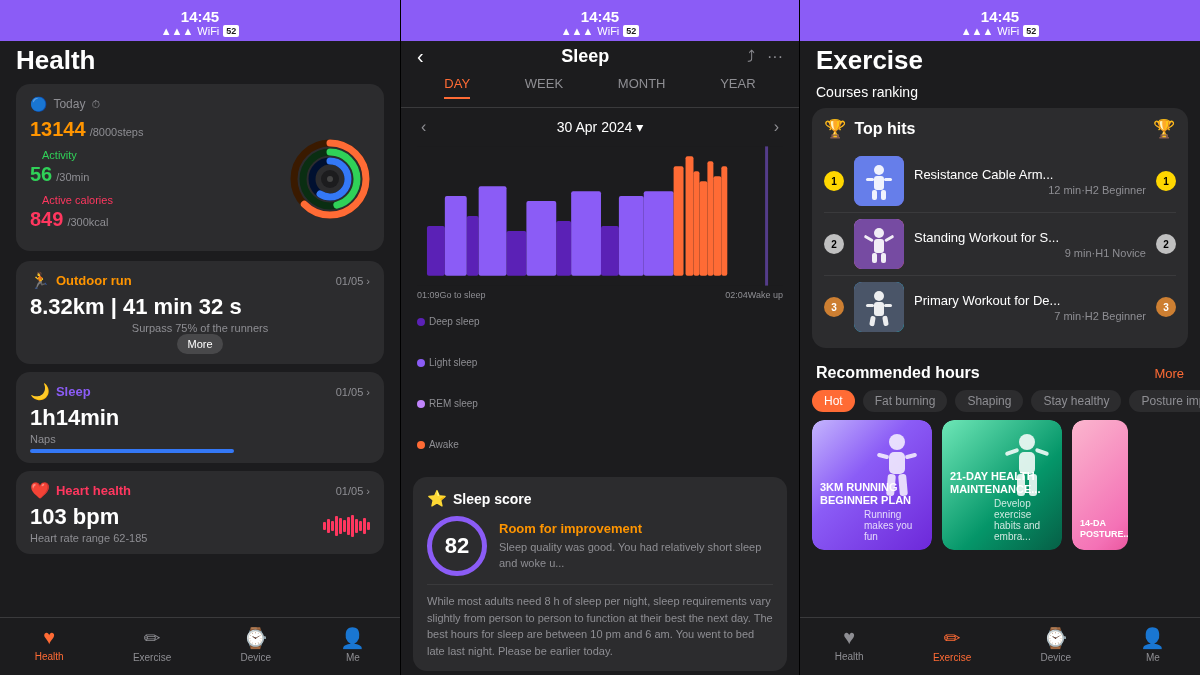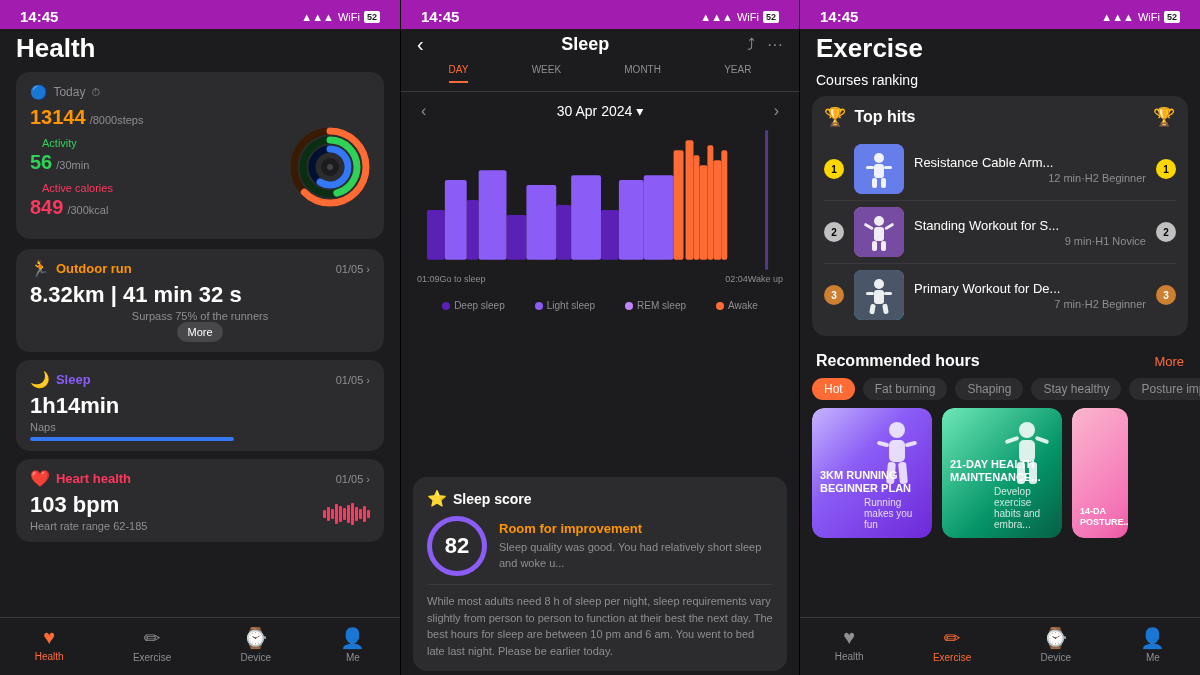--- a/index.html
+++ b/index.html
@@ -22,21 +22,22 @@
       overflow: hidden;
       position: relative;
     }
 
     
     .status-bar {
       display: flex;
       justify-content: space-between;
       align-items: center;
       padding: 8px 20px 4px;
-      background: #a21caf;
+      background: #8b5cf6;
+      flex-direction: column;
     }
     .status-time {
       color: #fff;
       font-size: 15px;
       font-weight: 600;
     }
     .status-icons {
       display: flex;
       align-items: center;
       gap: 4px;
@@ -228,21 +229,21 @@
       color: #8e8e93;
       font-size: 16px;
     }
     .tab-bar {
       display: flex;
       justify-content: space-around;
       padding: 0 16px 8px;
       border-bottom: 1px solid #3a3a3c;
     }
     .tab {
-      font-size: 10px;
+      font-size: 13px;
       font-weight: 500;
       padding-bottom: 6px;
       color: #8e8e93;
     }
     .tab-active {
       color: #ff6b35;
       border-bottom: 2px solid #ff6b35;
     }
     .date-nav {
       display: flex;
@@ -270,20 +271,21 @@
       justify-content: space-between;
       color: #8e8e93;
       font-size: 9px;
       padding: 0 0 8px;
     }
     .legend-row {
       display: flex;
       gap: 30px;
       justify-content: center;
       padding: 8px 0;
+      flex-direction: column;
     }
     .legend-item {
       display: flex;
       align-items: center;
       gap: 4px;
       font-size: 10px;
       color: #8e8e93;
     }
     .legend-dot {
       width: 8px; height: 8px;

